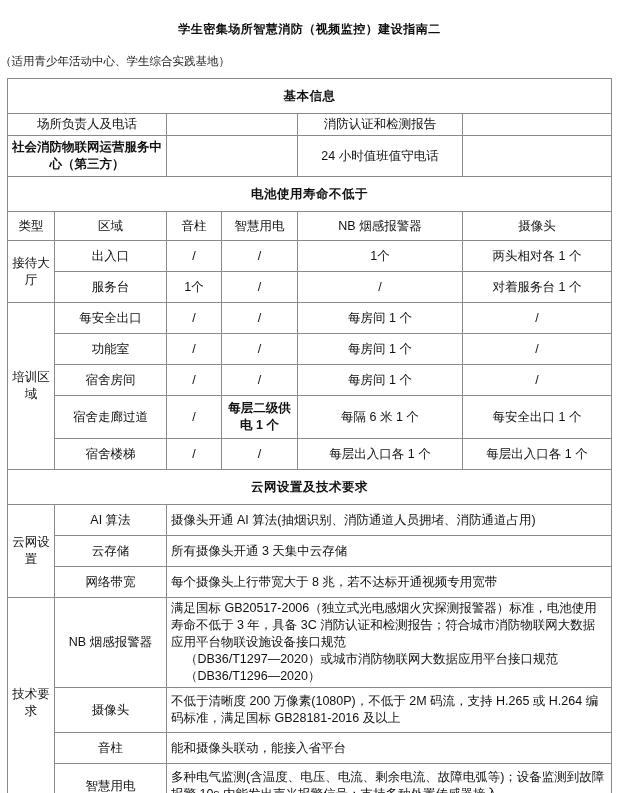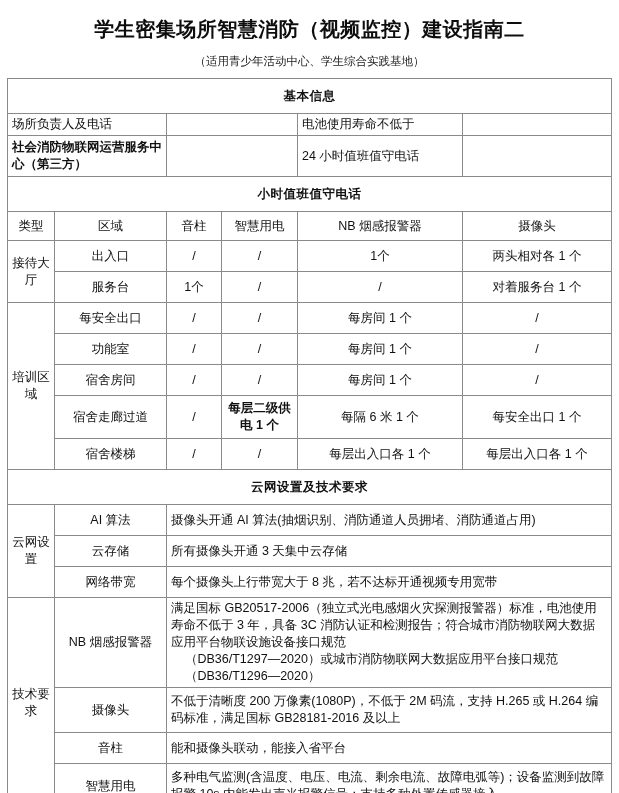--- a/index.html
+++ b/index.html
@@ -16,29 +16,28 @@
     position: relative;
   }
   .page {
     width: 619px;
     height: 793px;
     position: relative;
     box-sizing: border-box;
   }
   .doc-title {
     text-align: center;
-    font-size: 20px;
+    font-size: 12px;
     font-weight: bold;
     letter-spacing: 0.5px;
     margin: 14px 0 0 0;
     line-height: 30px;
     color: #0d0d0d;
   }
   .doc-subtitle {
-    text-align: center;
     font-size: 11.5px;
     font-weight: normal;
     margin: 9px 0 9px 0;
     line-height: 16px;
     color: #1a1a1a;
     font-family: "DejaVu Serif", "Liberation Serif", serif;
   }
   table.main {
     border-collapse: collapse;
     table-layout: fixed;
@@ -63,21 +62,21 @@
     line-height: 28px;
     letter-spacing: 0.5px;
     font-family: Liberation Serif, serif;
   }
   .col-head {
     text-align: center;
     font-weight: normal;
     font-size: 13px;
     height: 24px;
   }
-  .lft { text-align: left; padding-left: 7px; }
+  .lft { text-align: center; padding-left: 7px; }
   .rowlabel {
     text-align: center;
     font-size: 13px;
     line-height: 21px;
   }
   .cell-area {
     text-align: center;
     height: 26px;
   }
   .cell-val {
@@ -142,32 +141,32 @@
       <col style="width:149px">
     </colgroup>
     <tbody>
 
       <tr>
         <td class="section-title" colspan="6">基本信息</td>
       </tr>
       <tr>
         <td class="lft" colspan="2">场所负责人及电话</td>
         <td class="lft" colspan="2"></td>
-        <td class="lft">电池使用寿命不低于</td>
+        <td class="lft">消防认证和检测报告</td>
         <td class="lft"></td>
       </tr>
       <tr>
         <td class="lft tall2" colspan="2" style="height:36px">社会消防物联网运营服务中心（第三方）</td>
         <td class="lft" colspan="2"></td>
         <td class="lft">24 小时值班值守电话</td>
         <td class="lft"></td>
       </tr>
 
       <tr>
-        <td class="section-title" colspan="6">小时值班值守电话</td>
+        <td class="section-title" colspan="6">电池使用寿命不低于</td>
       </tr>
       <tr>
         <td class="col-head">类型</td>
         <td class="col-head">区域</td>
         <td class="col-head">音柱</td>
         <td class="col-head">智慧用电</td>
         <td class="col-head">NB 烟感报警器</td>
         <td class="col-head">摄像头</td>
       </tr>
 

